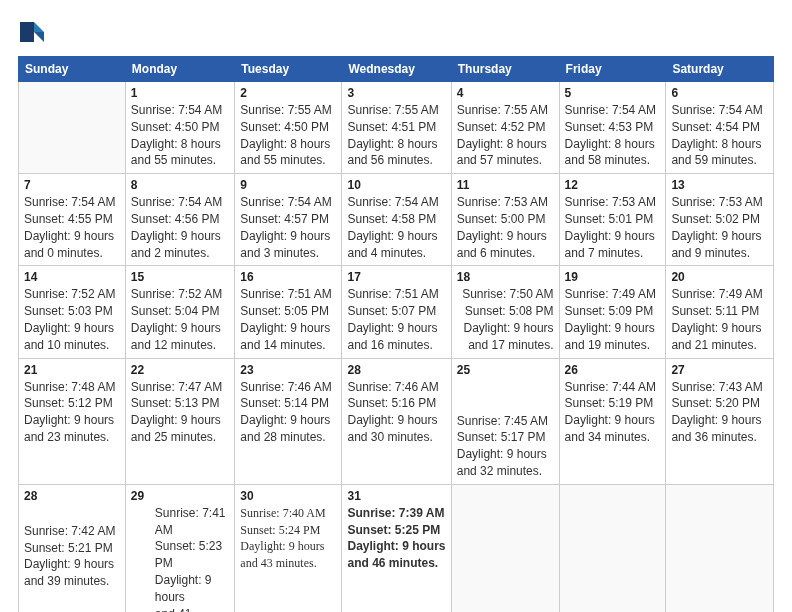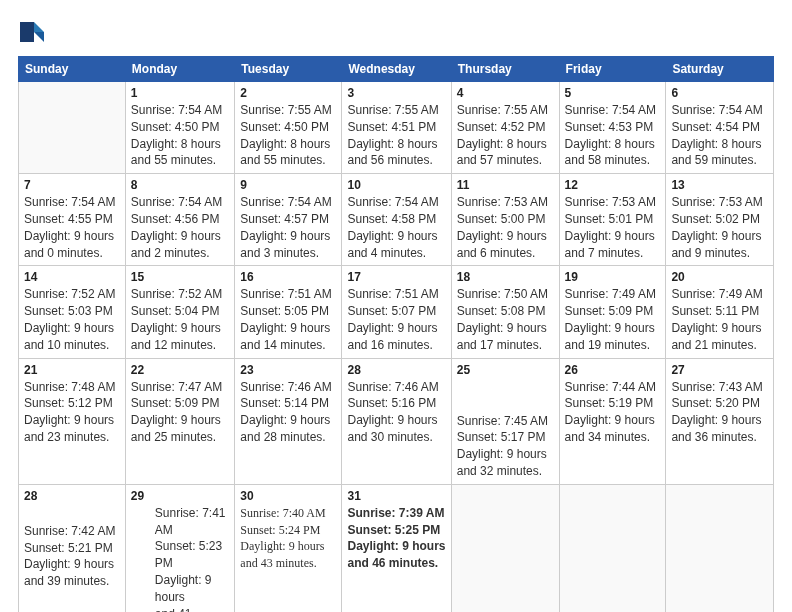--- a/index.html
+++ b/index.html
@@ -250,21 +250,21 @@
           </td>
           <td>
             <span class="day-number">17</span>
             <div class="day-info" style="white-space: pre-line;">Sunrise: 7:51 AM
 Sunset: 5:07 PM
 Daylight: 9 hours
 and 16 minutes.</div>
           </td>
           <td>
             <span class="day-number">18</span>
-            <div class="day-info" style="white-space: pre-line;">Sunrise: 7:50 AM
+            <div class="day-info" style="white-space: pre-line; text-align: right;">Sunrise: 7:50 AM
 Sunset: 5:08 PM
 Daylight: 9 hours
 and 17 minutes.</div>
           </td>
           <td>
             <span class="day-number">19</span>
             <div class="day-info" style="white-space: pre-line;">Sunrise: 7:49 AM
 Sunset: 5:09 PM
 Daylight: 9 hours
 and 19 minutes.</div>
@@ -281,21 +281,21 @@
           <td>
             <span class="day-number">21</span>
             <div class="day-info" style="white-space: pre-line;">Sunrise: 7:48 AM
 Sunset: 5:12 PM
 Daylight: 9 hours
 and 23 minutes.</div>
           </td>
           <td>
             <span class="day-number">22</span>
             <div class="day-info" style="white-space: pre-line;">Sunrise: 7:47 AM
-Sunset: 5:09 PM
+Sunset: 5:13 PM
 Daylight: 9 hours
 and 25 minutes.</div>
           </td>
           <td>
             <span class="day-number">23</span>
             <div class="day-info" style="white-space: pre-line;">Sunrise: 7:46 AM
 Sunset: 5:14 PM
 Daylight: 9 hours
 and 28 minutes.</div>
           </td>

